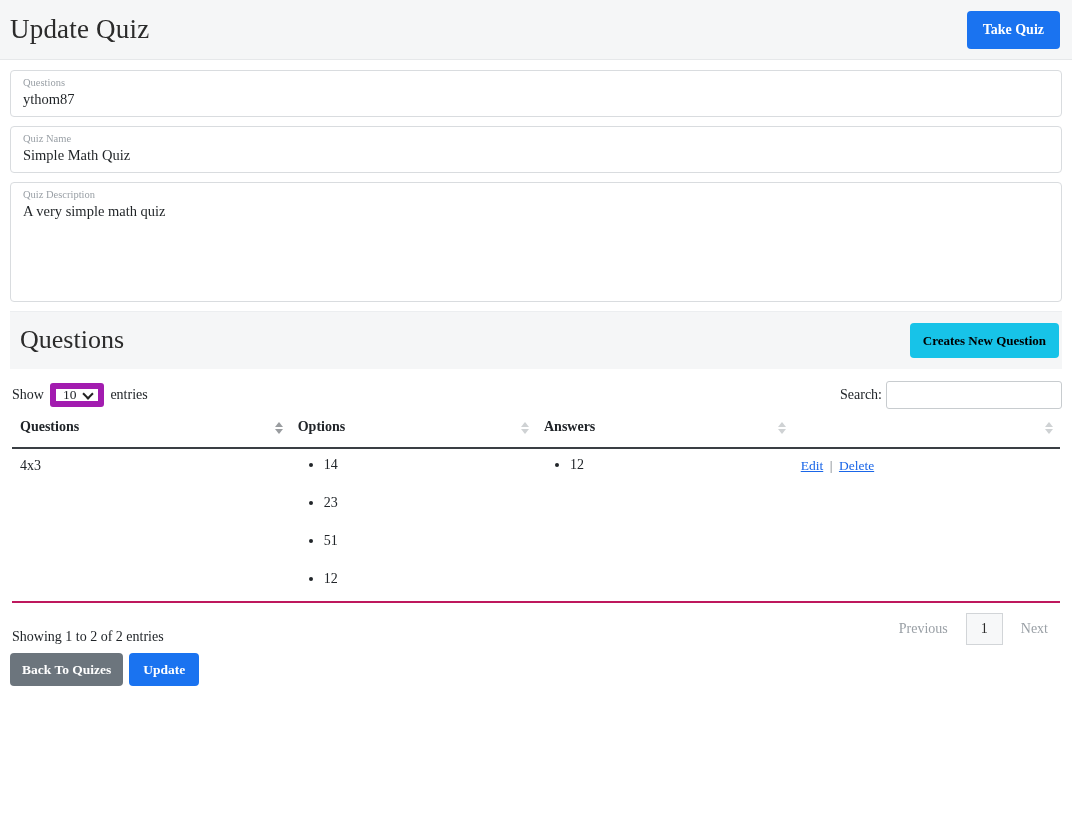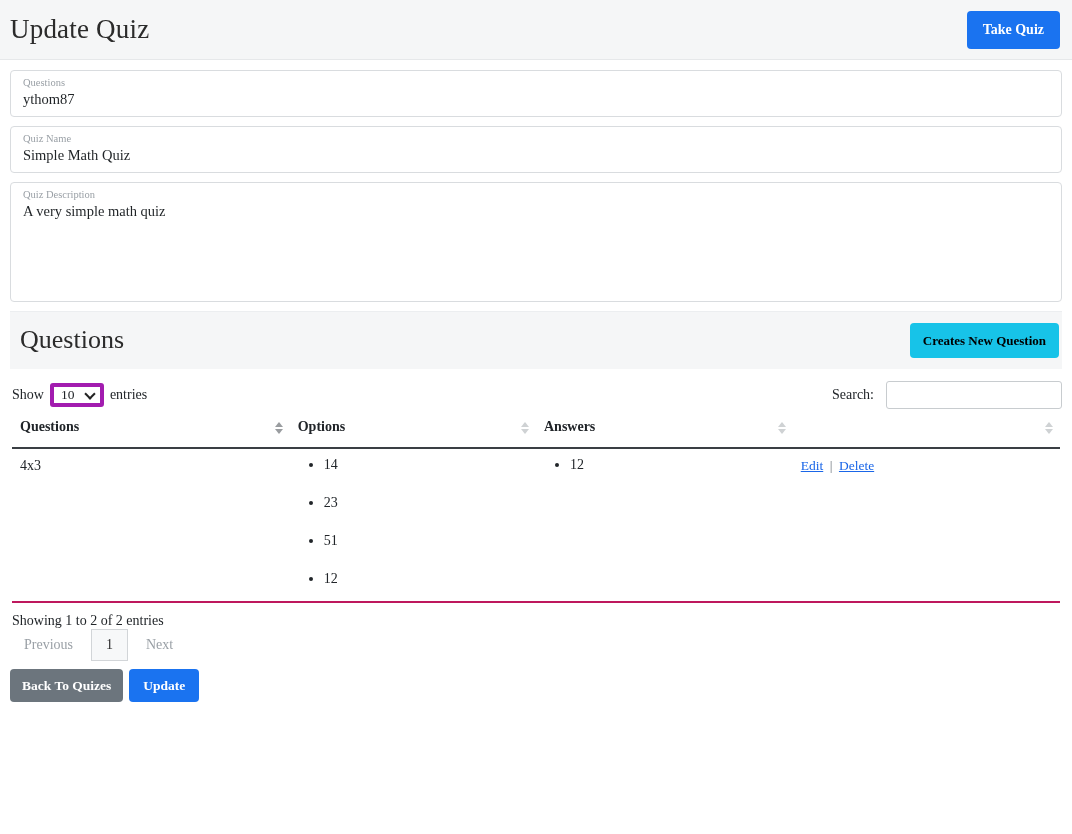--- a/index.html
+++ b/index.html
@@ -103,38 +103,38 @@
     align-items: center;
     justify-content: space-between;
     padding: 12px 10px 0 12px;
     font-size: 14px;
   }
   .dt-length { display: flex; align-items: center; gap: 6px; }
   .dt-select {
     position: relative;
     display: inline-flex;
     align-items: center;
-    border: 4px solid #a21caf;
+    border: 6px solid #a21caf;
     border-radius: 3px;
     background: #fff;
     height: 24px;
     padding: 0 22px 0 7px;
     font-size: 13.5px;
     font-family: "Liberation Serif", serif;
     color: #212529;
     cursor: pointer;
     min-width: 54px;
   }
   .dt-select .chev {
     position: absolute; right: 6px; top: 50%;
     width: 8px; height: 8px; margin-top: -5px;
     border-right: 2px solid #222; border-bottom: 2px solid #222;
     transform: rotate(45deg);
   }
-  .dt-filter { display: flex; align-items: center; gap: 12px; }
+  .dt-filter { display: flex; align-items: center; gap: 4px; }
   .dt-search-input {
     width: 176px; height: 28px;
     border: 1px solid #c8cccf;
     border-radius: 3px;
     padding: 2px 6px;
     font-family: "Liberation Serif", serif;
     font-size: 13px;
     background: #fff;
   }
 
@@ -198,26 +198,25 @@
     color: #1a66e8;
     text-decoration: underline;
     cursor: pointer;
     font-size: 13.5px;
   }
   .sep { color: #6c757d; margin: 0 3px; font-size: 13.5px; }
 
   
   .dt-footer {
     display: flex;
-    align-items: flex-start;
+    align-items: flex-end;
     justify-content: space-between;
     padding: 10px 12px 0 12px;
     font-size: 14px;
     color: #212529;
-    flex-direction: column;
   }
   .dt-paginate { display: flex; align-items: center; gap: 0; }
   .page-btn {
     padding: 5px 12px;
     color: #9aa0a6;
     cursor: pointer;
     font-size: 14px;
   }
   .page-num {
     border: 1px solid #d2d5d8;

